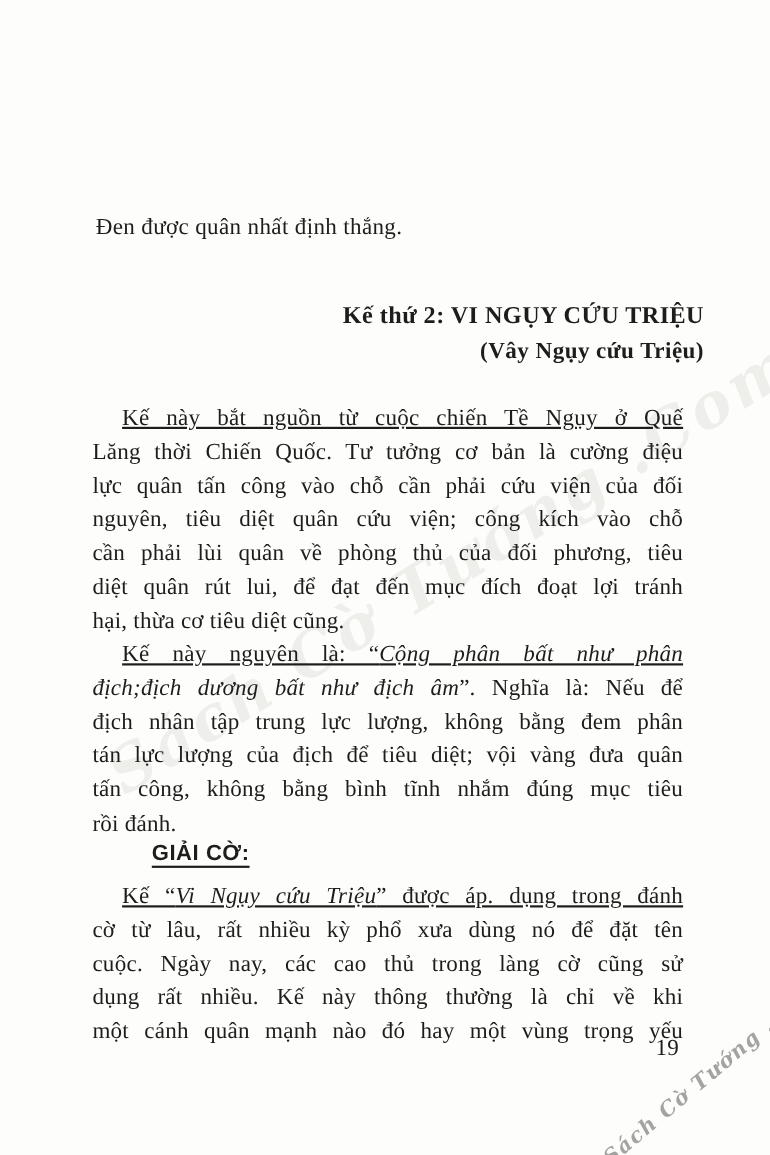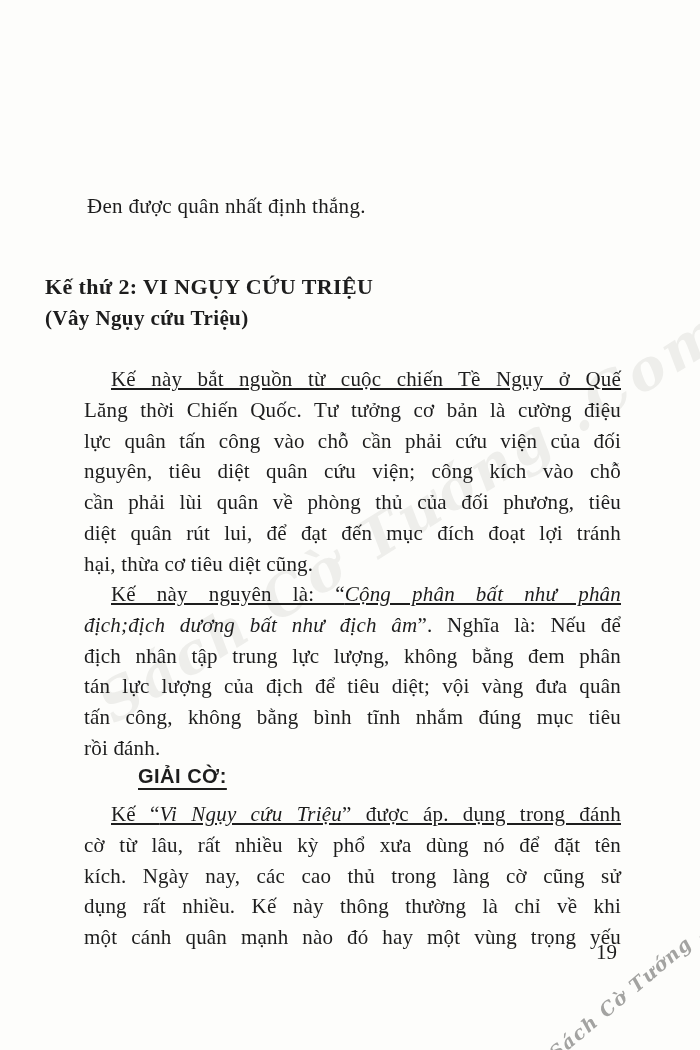--- a/index.html
+++ b/index.html
@@ -21,21 +21,21 @@
   .move-left{width:233px;white-space:nowrap;letter-spacing:.3px;}
   .move-right{white-space:nowrap;letter-spacing:.3px;}
   
   .result-line{
     position:absolute;left:87px;top:192px;
     font-size:21px;line-height:28px;letter-spacing:.3px;
   }
   
   .heading{
     position:absolute;left:0;top:272px;width:640px;
-    text-align:left;font-weight:bold;padding-left:45px;
+    text-align:right;font-weight:bold;
   }
   .heading .title{font-size:22px;line-height:30px;letter-spacing:.4px;}
   .heading .subtitle{font-size:21px;line-height:32px;letter-spacing:.4px;}
   
   .para{
     position:absolute;left:84px;width:537px;
     font-size:21px;
   }
   .para .line{line-height:30.8px;letter-spacing:.2px;white-space:normal;}
   .para .line.j{text-align:justify;text-align-last:justify;}
@@ -116,21 +116,21 @@
       <div class="line j"><span>tán lực lượng của địch để tiêu diệt; vội vàng đưa quân</span></div>
       <div class="line j"><span>tấn công, không bằng bình tĩnh nhắm đúng mục tiêu</span></div>
       <div class="line"><span>rồi đánh.</span></div>
     </div>
 
   <div class="section-heading">GIẢI CỜ:</div>
 
   <div class="para" id="para-2">
       <div class="line j"><span>Kế “</span><span class="it">Vi Ngụy cứu Triệu</span><span>” được áp. dụng trong đánh</span></div>
       <div class="line j"><span>cờ từ lâu, rất nhiều kỳ phổ xưa dùng nó để đặt tên</span></div>
-      <div class="line j"><span>kích. Ngày nay, các cao thủ trong làng cờ cũng sử</span></div>
+      <div class="line j"><span>cuộc. Ngày nay, các cao thủ trong làng cờ cũng sử</span></div>
       <div class="line j"><span>dụng rất nhiều. Kế này thông thường là chỉ về khi</span></div>
       <div class="line j"><span>một cánh quân mạnh nào đó hay một vùng trọng yếu</span></div>
     </div>
 
   <div class="page-number">19</div>
 
   <div class="wm wm-corner">Sách Cờ Tướng .Com</div>
 
 </div>
 

